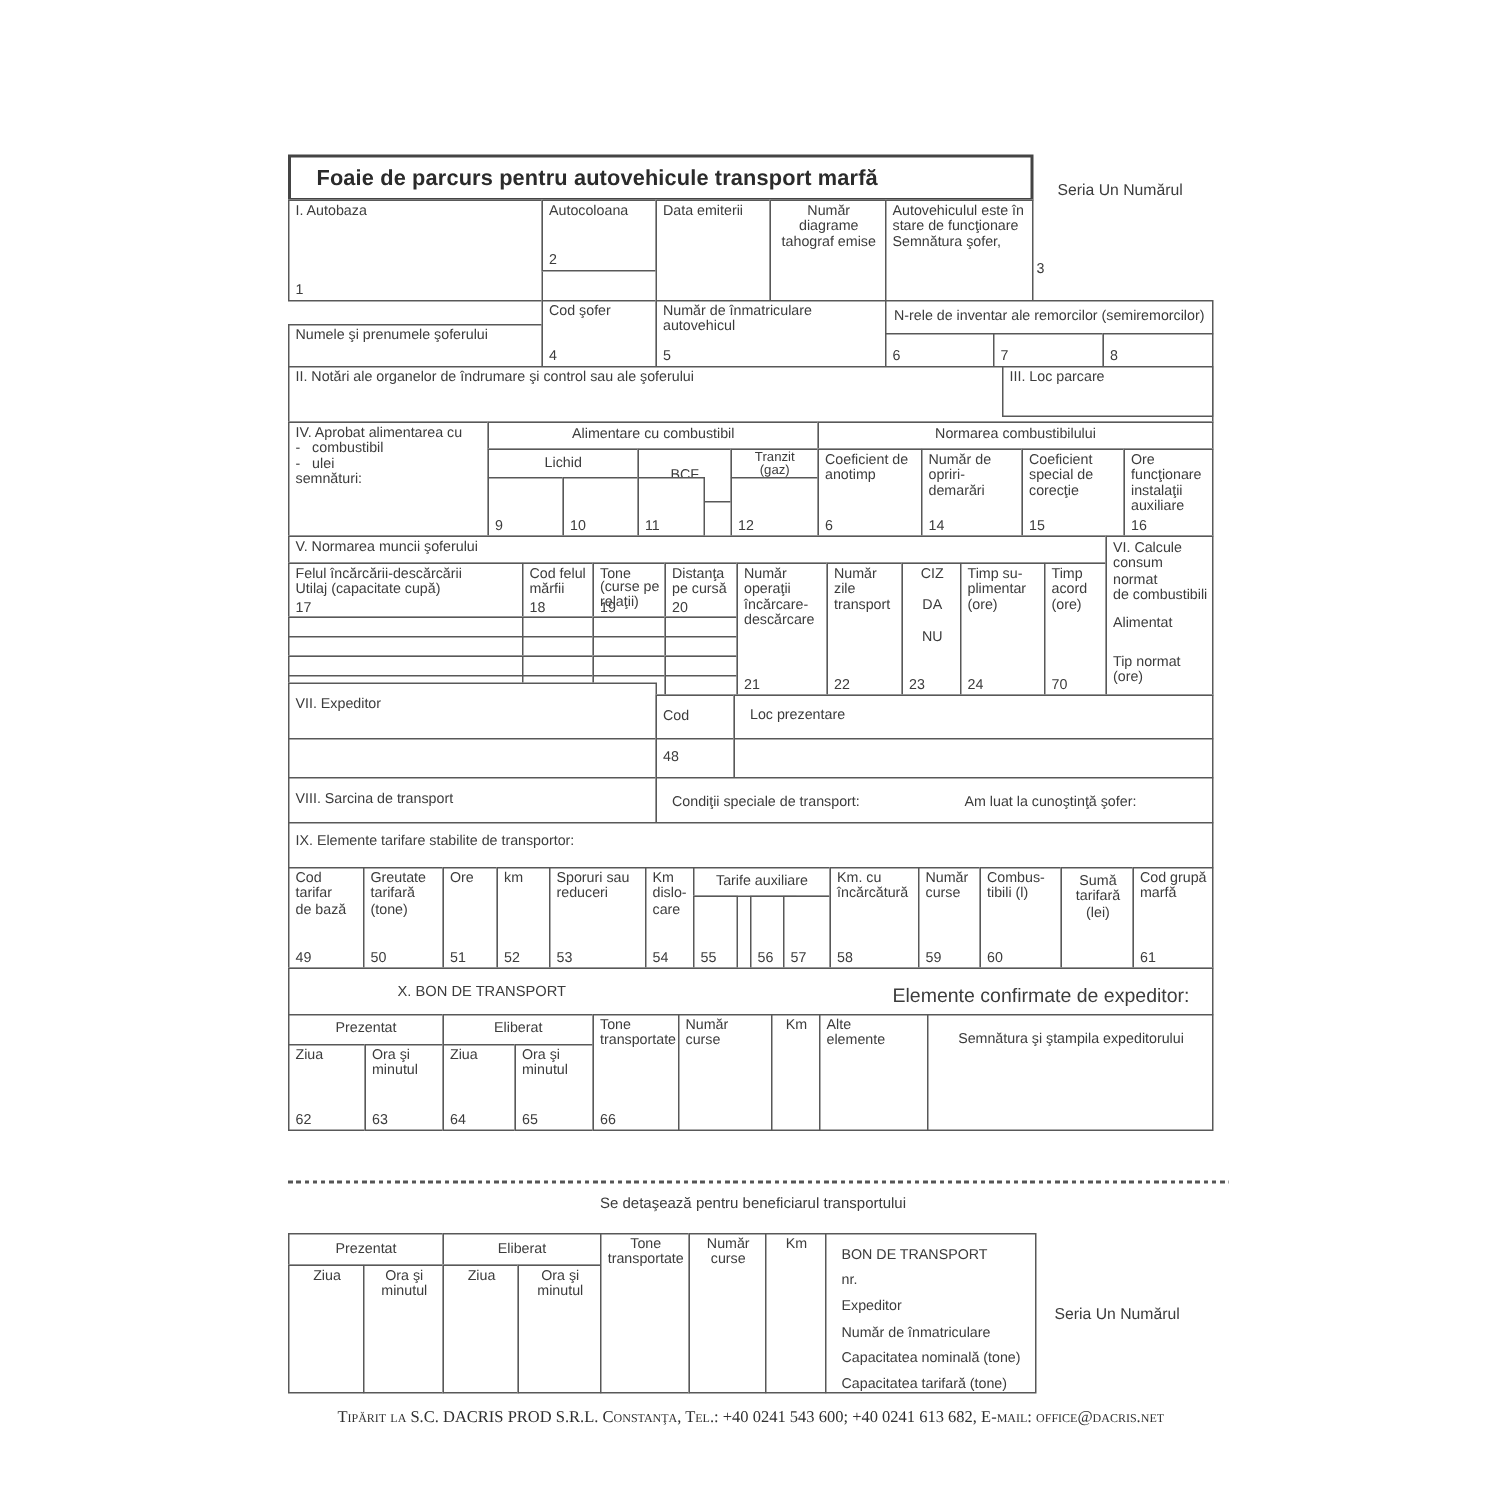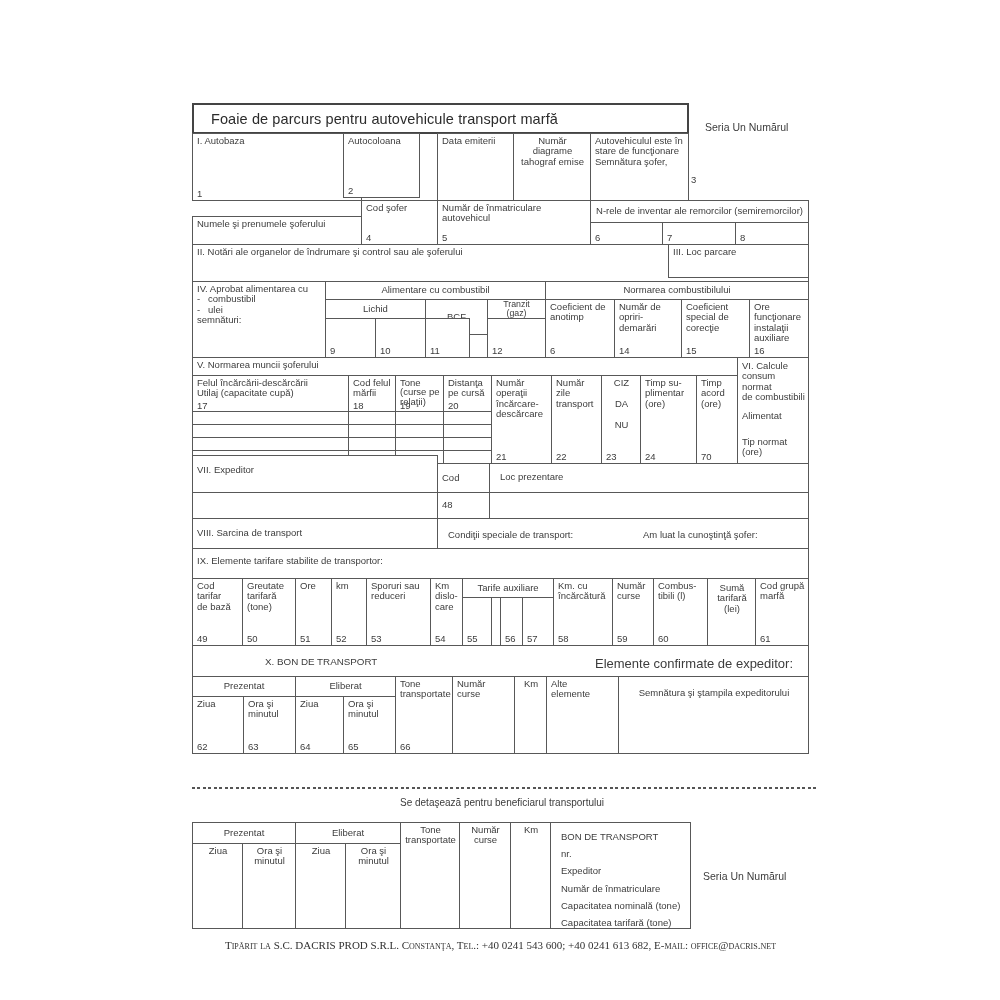--- a/index.html
+++ b/index.html
@@ -7,21 +7,21 @@
   body{width:1000px;height:1000px;position:relative;background:#fff;
        font-family:"Liberation Sans","DejaVu Sans",sans-serif;color:var(--tx);}
   .c{position:absolute;border:1px solid var(--ln);box-sizing:border-box;background:#fff;}
   .t{position:absolute;}
   .lbl{display:block;padding:2px 3px 0 4px;font-size:9.5px;line-height:10.4px;white-space:pre-line;}
   .num{position:absolute;left:4px;bottom:1px;font-size:9.5px;line-height:10px;}
   .ctr .lbl{text-align:center;}
   .ff{display:flex;align-items:center;justify-content:center;text-align:center;}
   .ff .lbl{padding:0 2px;}
   .title-box{display:flex;align-items:center;padding-left:17px;border-width:2px;border-color:#444;}
-  .title-box .ttl{font-size:14.5px;font-weight:normal;color:#2b2b2b;letter-spacing:.1px;}
+  .title-box .ttl{font-size:14.5px;font-weight:bold;color:#2b2b2b;letter-spacing:.1px;}
   .seria{font-size:10.5px;}
   .vi-box{display:flex;flex-direction:column;padding:3px 3px 0 4px;}
   .vi-box span{font-size:9.5px;line-height:10.4px;white-space:pre-line;}
   .vi-al{margin-top:8px;} .vi-tn{margin-top:16px;}
   .dash{height:2px;background:repeating-linear-gradient(90deg,#555 0 3px,transparent 3px 5.5px);}
   .note{font-size:10px;text-align:center;}
   .bon .lbl{line-height:17.2px;padding:5px 4px 0 10px;}
   .footer{font-family:"Liberation Serif","DejaVu Serif",serif;font-variant:small-caps;
           font-size:11px;color:#303030;text-align:center;letter-spacing:0px;}
 </style>
@@ -30,21 +30,21 @@
 
 <div class="c title-box" style="left:192px;top:103px;width:497px;height:31px">
   <span class="ttl">Foaie de parcurs pentru autovehicule transport marfă</span>
 </div>
 <span class="t seria" style="left:705px;top:121px">Seria Un Numărul</span>
 
 <div class="c" style="left:192px;top:133px;width:170px;height:68px">
     <span class="lbl">I. Autobaza</span>
     <span class="num">1</span>
   </div>
-<div class="c" style="left:343px;top:133px;width:77px;height:65px">
+<div class="c" style="left:361px;top:133px;width:77px;height:48px">
     <span class="lbl">Autocoloana</span>
     <span class="num">2</span>
   </div>
 <div class="c" style="left:437px;top:133px;width:77px;height:68px">
     <span class="lbl">Data emiterii</span>
   </div>
 <div class="c ctr" style="left:513px;top:133px;width:78px;height:68px">
     <span class="lbl">Număr
 diagrame
 tahograf emise</span>

